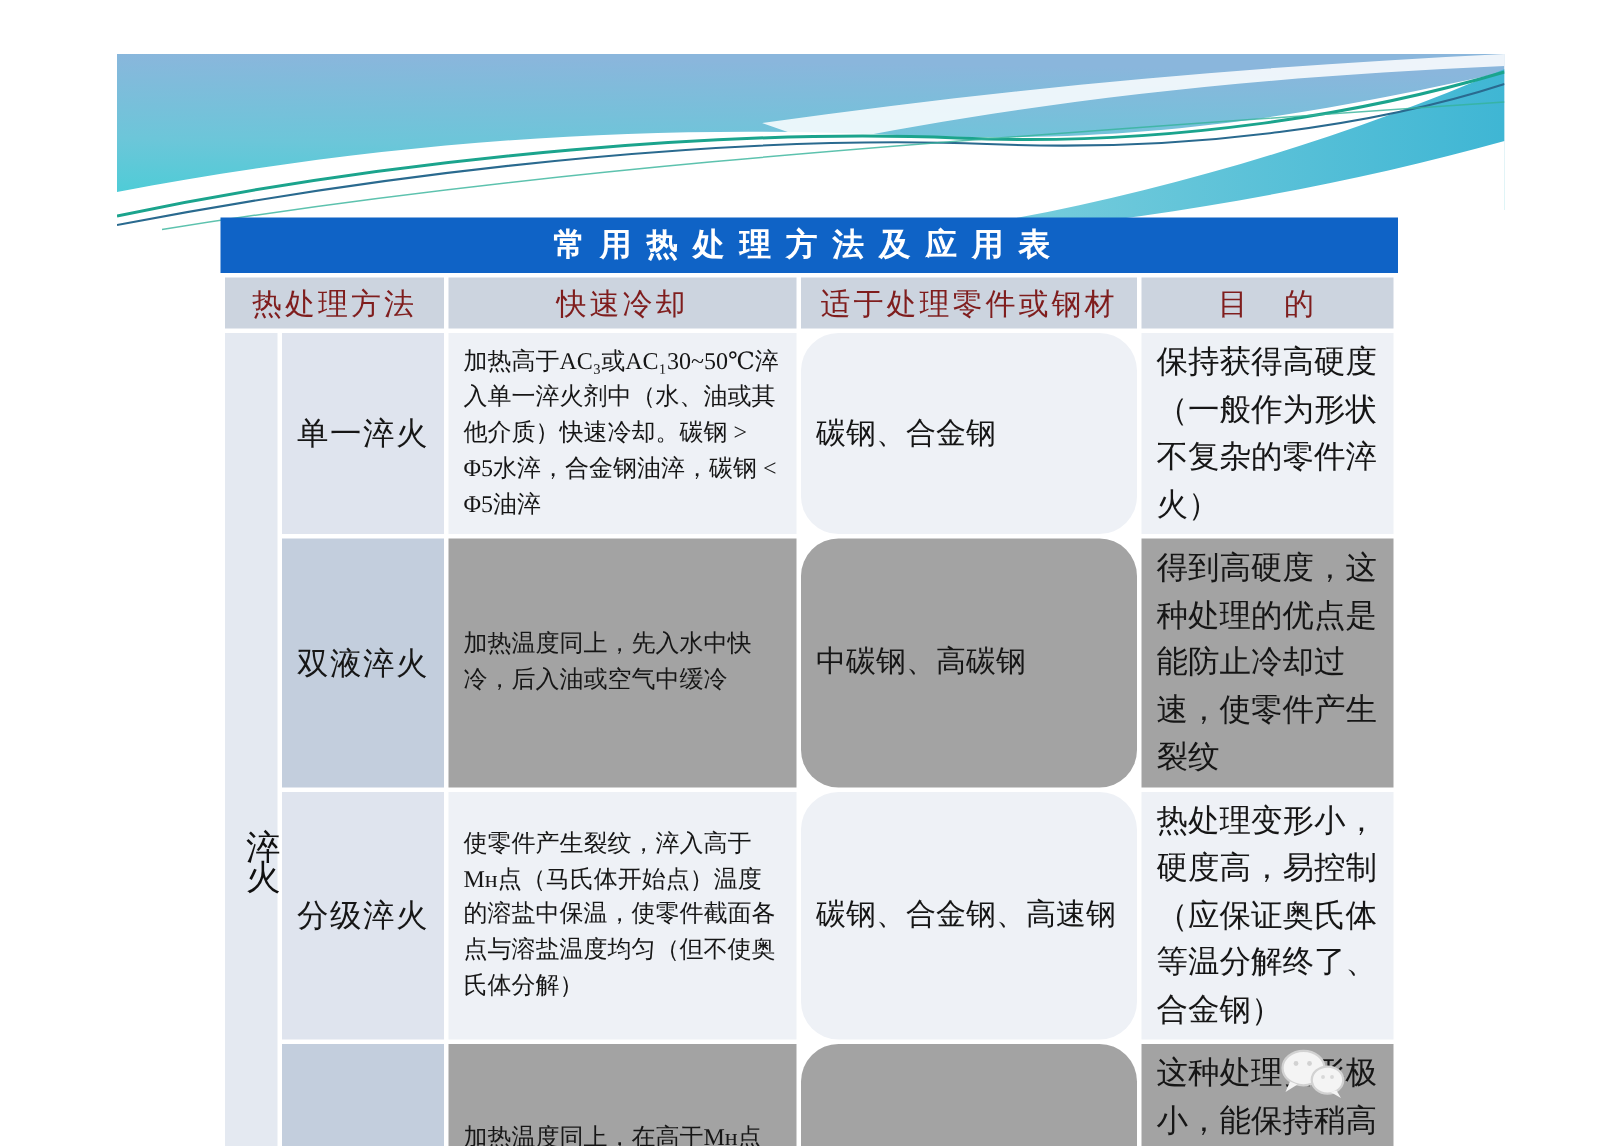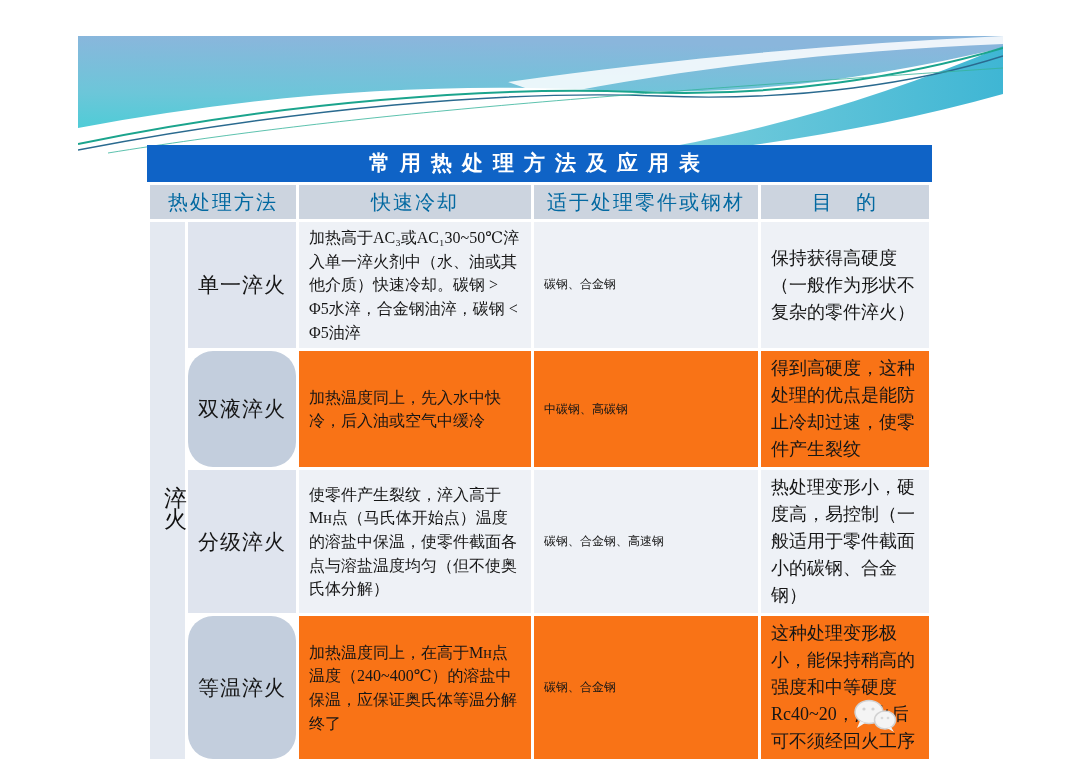--- a/index.html
+++ b/index.html
@@ -14,36 +14,36 @@
   .tbl-title{
     height:37px;line-height:37px;background:#0f63c6;color:#ffffff;
     font-size:21px;font-weight:bold;letter-spacing:10px;text-align:center;
   }
   table.heat{
     border-collapse:separate;border-spacing:3px;width:100%;
     table-layout:fixed;background:#ffffff;margin-top:0px;
   }
   table.heat th{
     background:#ccd4df;font-weight:normal;font-size:20px;height:30px;
-    padding:2px 4px;letter-spacing:2px;color:#0369a1;
+    padding:2px 4px;letter-spacing:2px;color:#7f1d1d;
   }
   table.heat td{padding:4px 10px;vertical-align:middle;}
   td.group-cell{background:#e4e9f1;text-align:center;padding:0;}
   .v-text{
     writing-mode:vertical-rl;text-orientation:upright;display:inline-block;
     font-size:23px;letter-spacing:22px;color:#111;
   }
   td.method{font-size:21px;text-align:right;letter-spacing:1px;}
   td.desc{font-size:16px;line-height:1.48;}
-  td.steel{font-size:12px;line-height:1.45;}
-  td.purpose{font-size:18px;line-height:1.5;padding:4px 8px;margin-left:11px;}
+  td.steel{font-size:20px;line-height:1.45;border-radius:25px;}
+  td.purpose{font-size:21px;line-height:1.5;padding:4px 8px;margin-left:11px;}
   tr.light td.method{background:#dfe4ee;}
   tr.light td.desc,tr.light td.steel,tr.light td.purpose{background:#eef1f6;}
-  tr.dark td.method{background:#c3cedd;border-radius:25px;}
-  tr.dark td.desc,tr.dark td.steel,tr.dark td.purpose{background:#f97316;}
+  tr.dark td.method{background:#c3cedd;}
+  tr.dark td.desc,tr.dark td.steel,tr.dark td.purpose{background:#a3a3a3;}
   
   .watermark{
     position:absolute;left:852px;top:694px;width:210px;height:44px;
     display:flex;align-items:center;gap:8px;
   }
   .wm-text{
     font-family:"Liberation Sans","DejaVu Sans",sans-serif;
     font-size:24px;letter-spacing:3px;color:#e2e2e2;
     text-shadow:0 1px 1px rgba(140,140,140,.55);
     white-space:nowrap;
@@ -111,21 +111,21 @@
       <tr class="dark" style="height:92px">
         <td class="method">双液淬火</td>
         <td class="desc">加热温度同上，先入水中快冷，后入油或空气中缓冷</td>
         <td class="steel">中碳钢、高碳钢</td>
         <td class="purpose">得到高硬度，这种处理的优点是能防止冷却过速，使零件产生裂纹</td>
       </tr>
       <tr class="light" style="height:112px">
         <td class="method">分级淬火</td>
         <td class="desc">使零件产生裂纹，淬入高于Mн点（马氏体开始点）温度的溶盐中保温，使零件截面各点与溶盐温度均匀（但不使奥氏体分解）</td>
         <td class="steel">碳钢、合金钢、高速钢</td>
-        <td class="purpose">热处理变形小，硬度高，易控制（一般适用于零件截面小的碳钢、合金钢）</td>
+        <td class="purpose">热处理变形小，硬度高，易控制（应保证奥氏体等温分解终了、合金钢）</td>
       </tr>
       <tr class="dark" style="height:121px">
         <td class="method">等温淬火</td>
         <td class="desc">加热温度同上，在高于Mн点温度（240~400℃）的溶盐中保温，应保证奥氏体等温分解终了</td>
         <td class="steel">碳钢、合金钢</td>
         <td class="purpose">这种处理变形极小，能保持稍高的强度和中等硬度Rc40~20，淬火后可不须经回火工序</td>
       </tr>
     </tbody>
   </table>
 </div>

